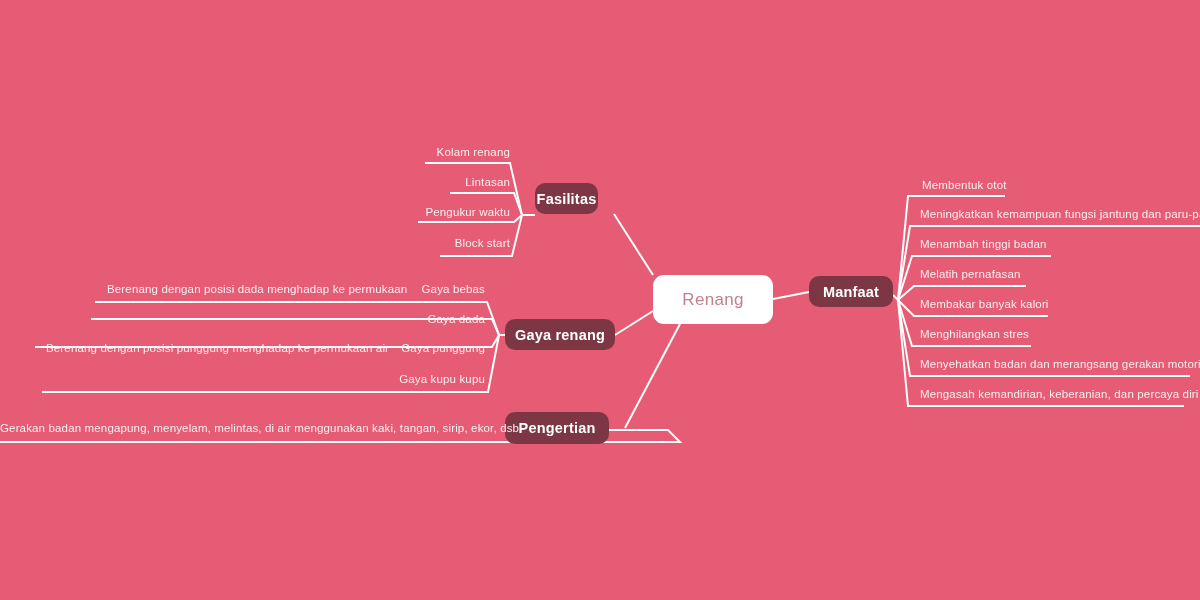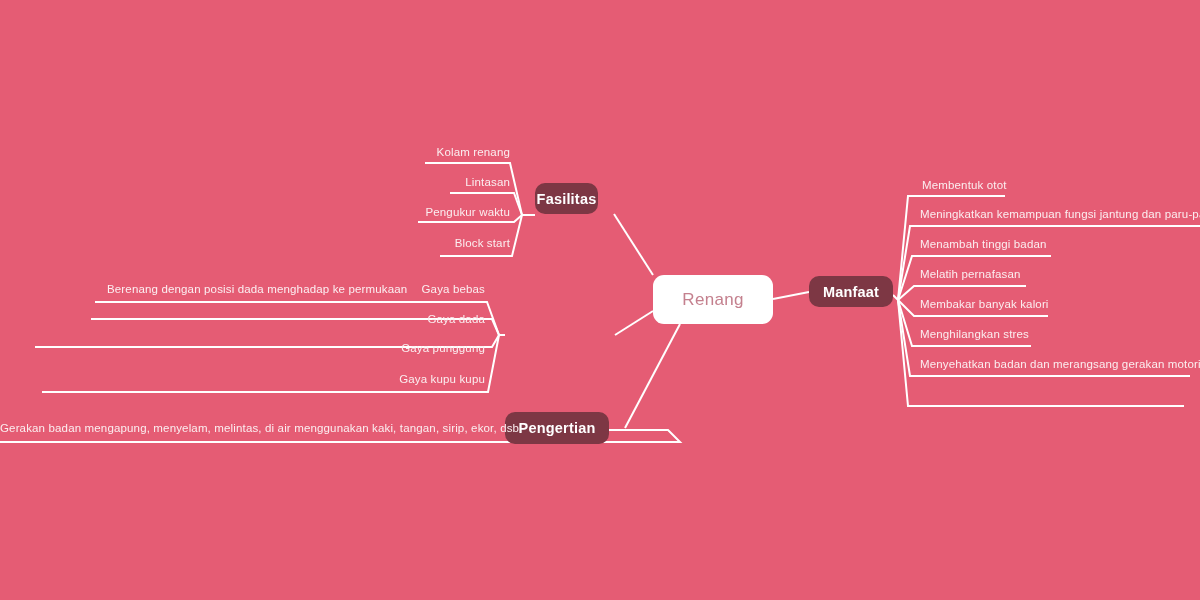--- a/index.html
+++ b/index.html
@@ -122,44 +122,49 @@
   </svg>
 
   <div class="center-node">
     <span class="label">Renang</span>
   </div>
 
   <div class="branch-node" id="node-fasilitas">
     <span class="label">Fasilitas</span>
   </div>
 
+  <div class="branch-node" id="node-gaya">
+    <span class="label">Gaya renang</span>
+  </div>
 
   <div class="branch-node" id="node-pengertian">
     <span class="label">Pengertian</span>
   </div>
 
   <div class="branch-node" id="node-manfaat">
     <span class="label">Manfaat</span>
   </div>
 
   <div class="leaf right-align" style="left:300px; top:145px; width:210px;">Kolam renang</div>
   <div class="leaf right-align" style="left:300px; top:175px; width:210px;">Lintasan</div>
   <div class="leaf right-align" style="left:300px; top:205px; width:210px;">Pengukur waktu</div>
   <div class="leaf right-align" style="left:300px; top:236px; width:210px;">Block start</div>
 
   <div class="leaf right-align" style="left:330px; top:282px; width:155px;">Gaya bebas</div>
   <div class="leaf right-align" style="left:330px; top:312px; width:155px;">Gaya dada</div>
   <div class="leaf right-align" style="left:330px; top:341px; width:155px;">Gaya punggung</div>
   <div class="leaf right-align" style="left:330px; top:372px; width:155px;">Gaya kupu kupu</div>
 
   <div class="leaf desc" style="left:107px; top:282px;">Berenang dengan posisi dada menghadap ke permukaan</div>
+  <div class="leaf desc" style="left:46px; top:341px;">Berenang dengan posisi punggung menghadap ke permukaan air</div>
 
   <div class="leaf" style="left:0; top:421px;">Gerakan badan mengapung, menyelam, melintas,  di air menggunakan kaki, tangan, sirip, ekor, dsb.</div>
 
   <div class="leaf" style="left:922px; top:178px;">Membentuk otot</div>
   <div class="leaf" style="left:920px; top:207px;">Meningkatkan kemampuan fungsi jantung dan paru-paru</div>
   <div class="leaf" style="left:920px; top:237px;">Menambah tinggi badan</div>
   <div class="leaf" style="left:920px; top:267px;">Melatih pernafasan</div>
   <div class="leaf" style="left:920px; top:297px;">Membakar banyak kalori</div>
   <div class="leaf" style="left:920px; top:327px;">Menghilangkan stres</div>
   <div class="leaf" style="left:920px; top:357px;">Menyehatkan badan dan merangsang gerakan motorik</div>
+  <div class="leaf" style="left:920px; top:387px;">Mengasah kemandirian, keberanian, dan percaya diri</div>
 
 </div>
 
 </body></html>

